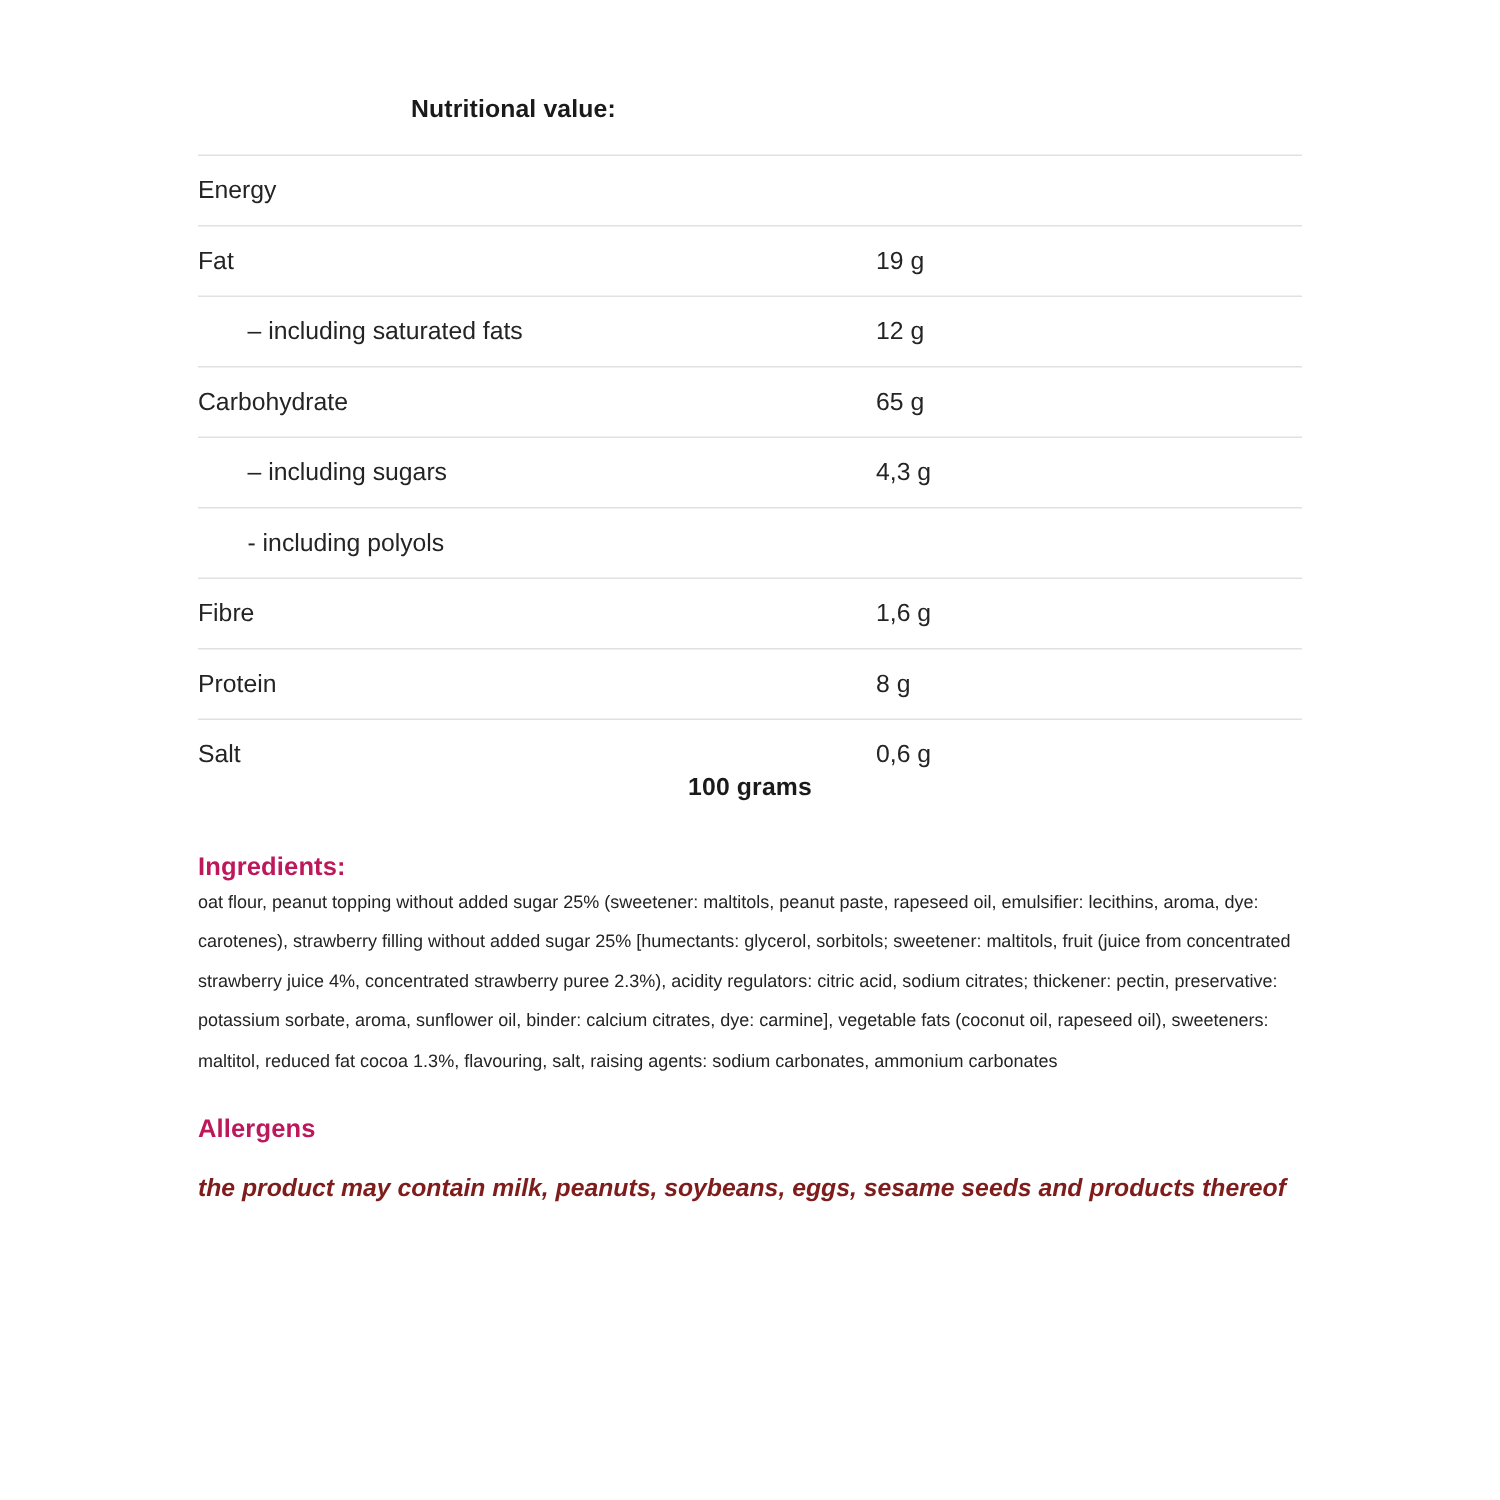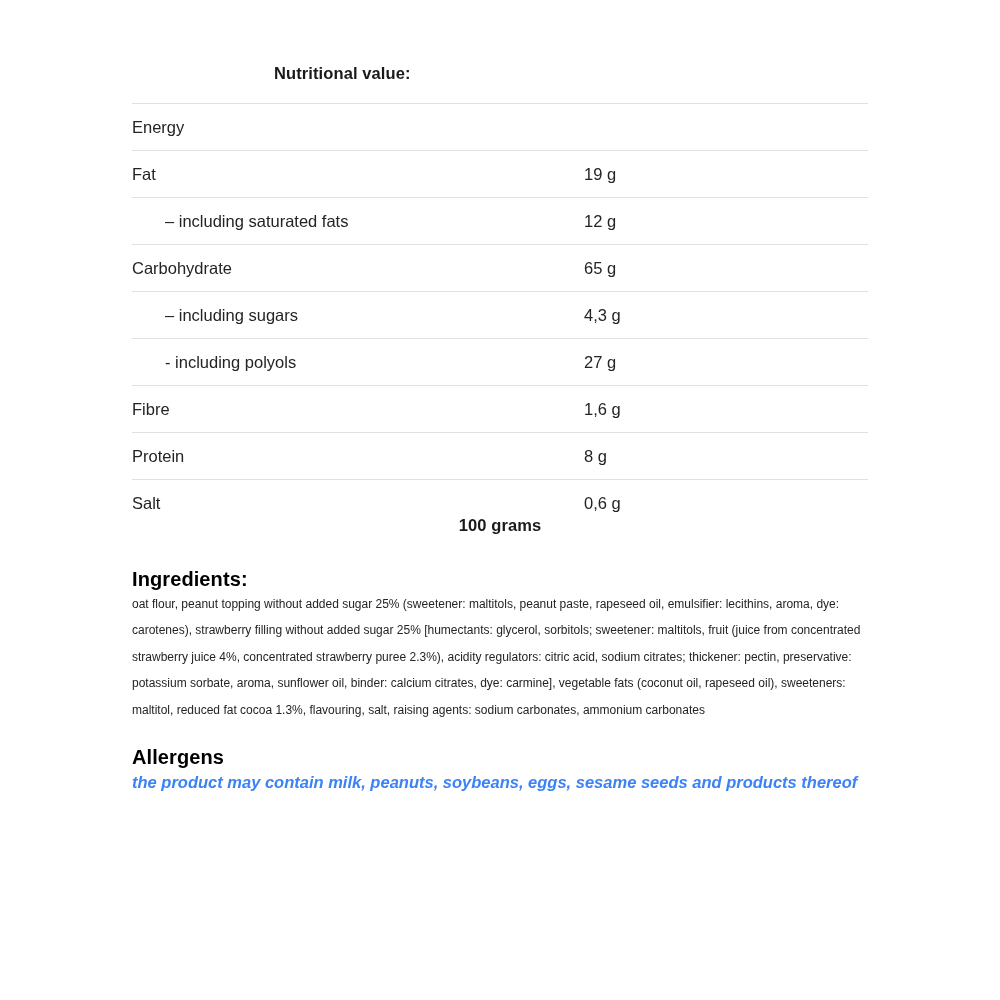--- a/index.html
+++ b/index.html
@@ -42,37 +42,38 @@
   .ncol-label {
     width: 452px;
     flex: 0 0 452px;
   }
   .ncol-label.indent { padding-left: 33px; }
   .ncol-value { flex: 1; }
 
   
   .section-heading {
     font-weight: bold;
-    font-size: 20px;
-    color: #000000;
+    font-size: 17px;
+    color: #be185d;
     letter-spacing: 0.1px;
   }
   .ingredients-heading { margin-top: 42px; }
   .ingredients-text {
     font-size: 12px;
     line-height: 26.4px;
     color: #242424;
   }
   .allergens-heading { margin-top: 23px; }
   .allergens-text {
+    margin-top: 16px;
     font-size: 16.5px;
     line-height: 26.4px;
     font-style: italic;
     font-weight: 600;
-    color: #3b82f6;
+    color: #7f1d1d;
   }
 </style>
 </head>
 <body>
 
 <div class="page">
   <div class="content">
 
     <div class="ntable">
       <div class="nrow header">
@@ -94,21 +95,20 @@
       <div class="nrow">
         <span class="ncol-label">Carbohydrate</span>
         <span class="ncol-value">65 g</span>
       </div>
       <div class="nrow">
         <span class="ncol-label indent">– including sugars</span>
         <span class="ncol-value">4,3 g</span>
       </div>
       <div class="nrow">
         <span class="ncol-label indent">- including polyols</span>
-        <span class="ncol-value">27 g</span>
       </div>
       <div class="nrow">
         <span class="ncol-label">Fibre</span>
         <span class="ncol-value">1,6 g</span>
       </div>
       <div class="nrow">
         <span class="ncol-label">Protein</span>
         <span class="ncol-value">8 g</span>
       </div>
       <div class="nrow">

